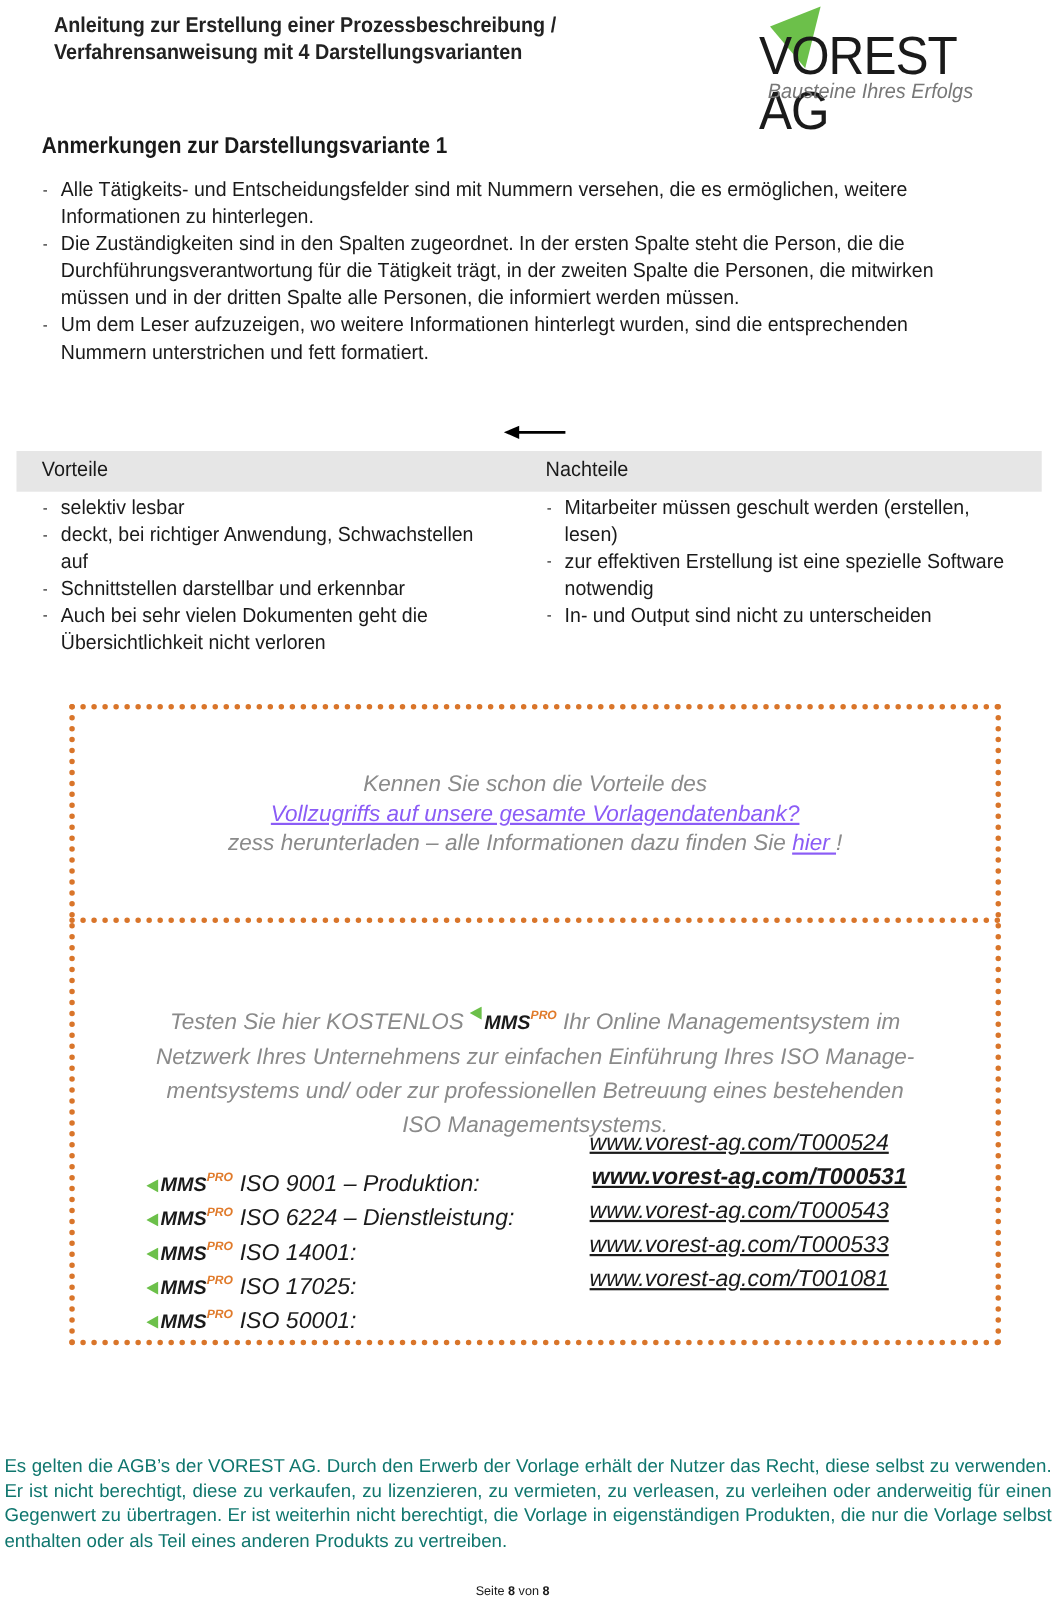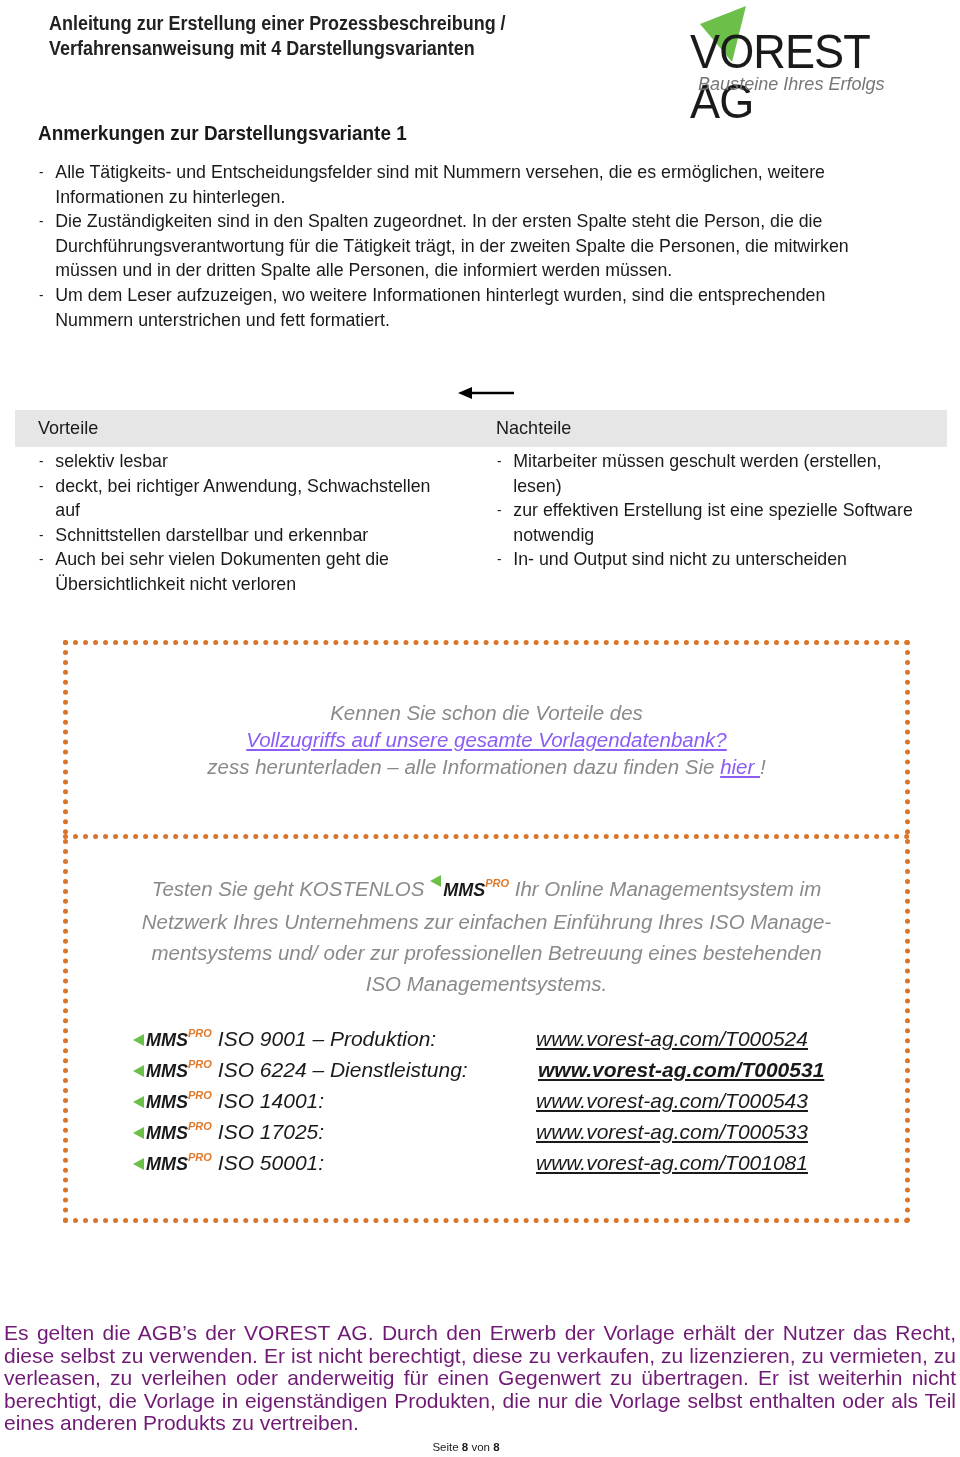--- a/index.html
+++ b/index.html
@@ -24,31 +24,31 @@
   .pc-head-label { position: absolute; top: 417px; font-size: 19px; color: #1a1a1a; transform: scaleX(0.95); transform-origin: left top; }
   .pc-list { position: absolute; top: 449px; font-size: 18.5px; line-height: 24.6px; color: #1a1a1a; }
   .pc-list .bullet { padding-left: 18px; }
 
   .promo-box { position: absolute; left: 63px; top: 640px; width: 847px; height: 583px; border: 5px dotted #d9752a; }
   .promo-divider { position: absolute; left: 63px; top: 834px; width: 847px; height: 0; border-top: 5px dotted #d9752a; }
 
   .promo-text { position: absolute; left: 68px; width: 837px; text-align: center; font-style: italic; font-size: 20.5px; color: #8a8a8a; line-height: 27px; }
   .promo-link { color: #8b5cf6; text-decoration: underline; }
 
-  .mms { display: inline-block; position: relative; font-style: italic; font-weight: bold; color: #1a1a1a; font-size: 18px; padding-left: 13px; }
+  .mms { display: inline-block; position: relative; font-style: italic; font-weight: bold; color: #1a1a1a; font-size: 18px; padding-left: 13px; margin-top: 40px; }
   .mms .tri { position: absolute; left: 0; top: 5px; }
   .mms sup { font-size: 11px; color: #e07a2a; font-weight: bold; position: relative; top: -2px; }
 
   .mms-rows { position: absolute; left: 133px; top: 1027px; width: 720px; }
   .mms-row { position: relative; height: 31px; font-size: 21px; font-style: italic; color: #1a1a1a; text-align: center; }
   .mms-row .label { position: absolute; left: 0; top: 0; white-space: nowrap; }
   .mms-row .label .iso { font-style: italic; font-weight: normal; margin-left: 6px; }
   .mms-row .url { position: absolute; left: 403px; top: 0; text-decoration: underline; white-space: nowrap; }
 
-  .legal { position: absolute; left: 4px; top: 1322px; width: 952px; font-size: 21px; line-height: 22.6px; color: #701a75; text-align: justify; }
+  .legal { position: absolute; left: 4px; top: 1322px; width: 952px; font-size: 17px; line-height: 22.6px; color: #0f766e; text-align: justify; }
   .page-num { position: absolute; left: 0; top: 1441px; width: 932px; text-align: center; font-size: 11.5px; color: #1a1a1a; }
   .page-num b { font-weight: bold; }
 </style>
 </head>
 <body>
 
 <div class="header-title">
   <div>Anleitung zur Erstellung einer Prozessbeschreibung /</div>
   <div>Verfahrensanweisung mit 4 Darstellungsvarianten</div>
 </div>
@@ -95,21 +95,21 @@
 <div class="promo-divider"></div>
 
 <div class="promo-text" style="top:679px;margin-top:20px;">
   <div>Kennen Sie schon die Vorteile des</div>
   <div><a class="promo-link">Vollzugriffs auf unsere gesamte Vorlagendatenbank?</a></div>
   <div><span>zess herunterladen – alle Informationen dazu finden Sie </span><a class="promo-link">hier </a><span>!</span></div>
 </div>
 
 <div class="promo-text" style="top:870px; line-height:31px;">
   <div>
-    <span>Testen Sie geht KOSTENLOS </span><span class="mms"><svg class="tri" width="11" height="12" viewBox="0 0 11 12">
+    <span>Testen Sie hier KOSTENLOS </span><span class="mms"><svg class="tri" width="11" height="12" viewBox="0 0 11 12">
           <polygon points="0,6 11,0 11,12" fill="#6cc04a"></polygon>
         </svg><span>MMS</span><sup>PRO</sup></span><span> Ihr Online Managementsystem im</span>
   </div>
   <div>Netzwerk Ihres Unternehmens zur einfachen Einführung Ihres ISO Manage-</div>
   <div>mentsystems und/ oder zur professionellen Betreuung eines bestehenden</div>
   <div>ISO Managementsystems.</div>
 </div>
 
 <div class="mms-rows">
   <div class="mms-row">

